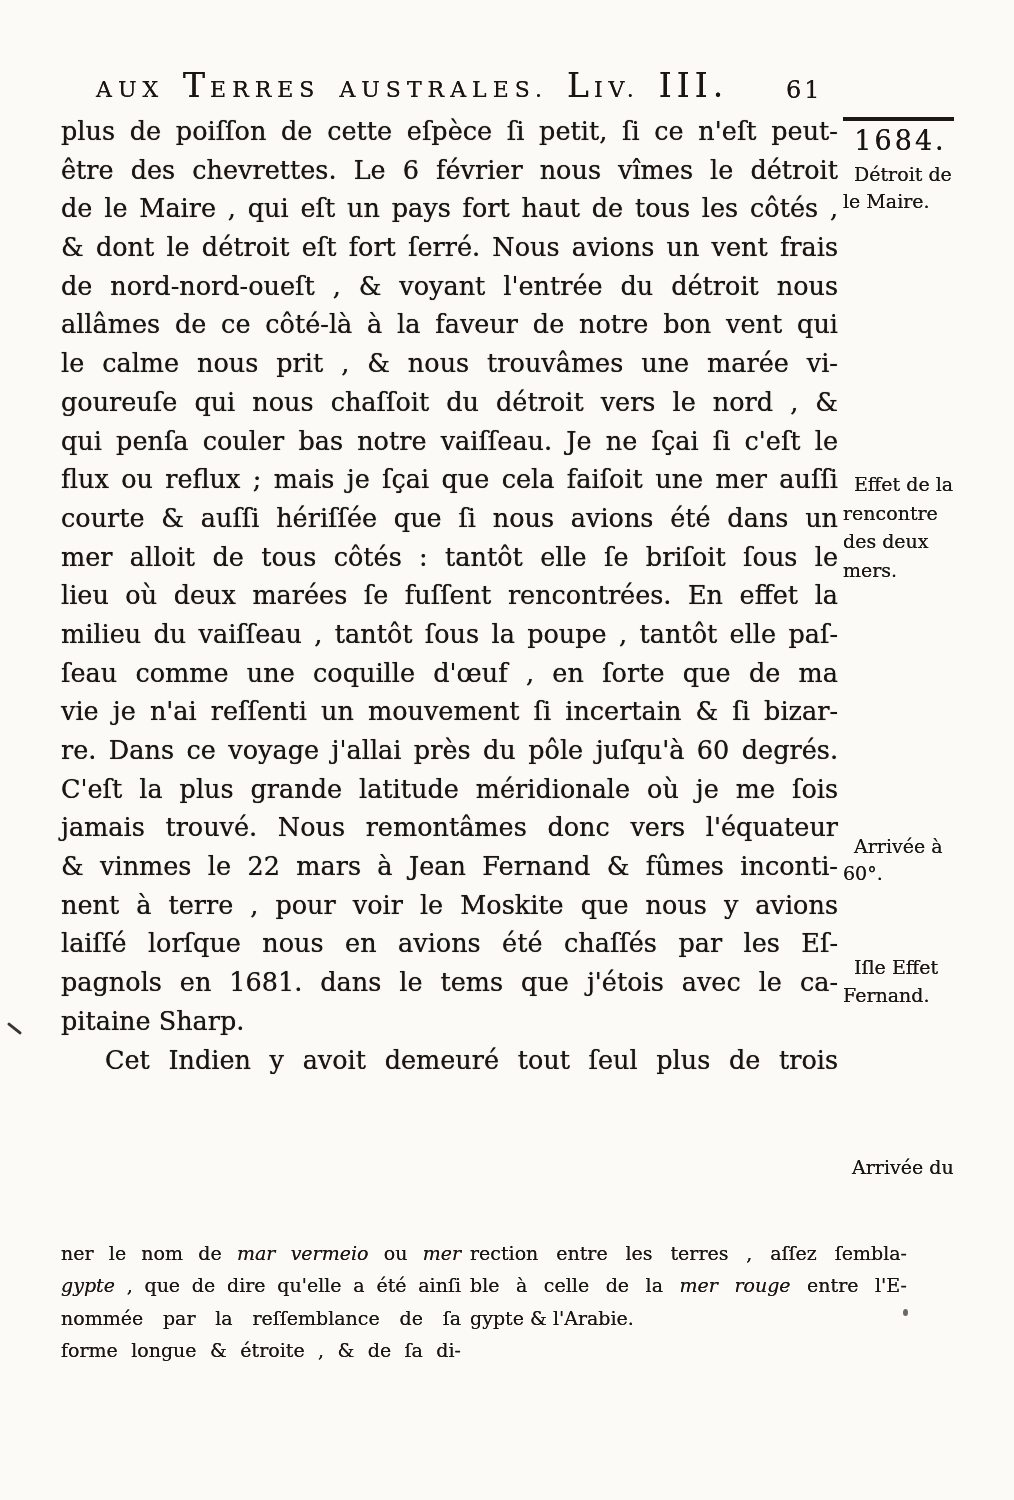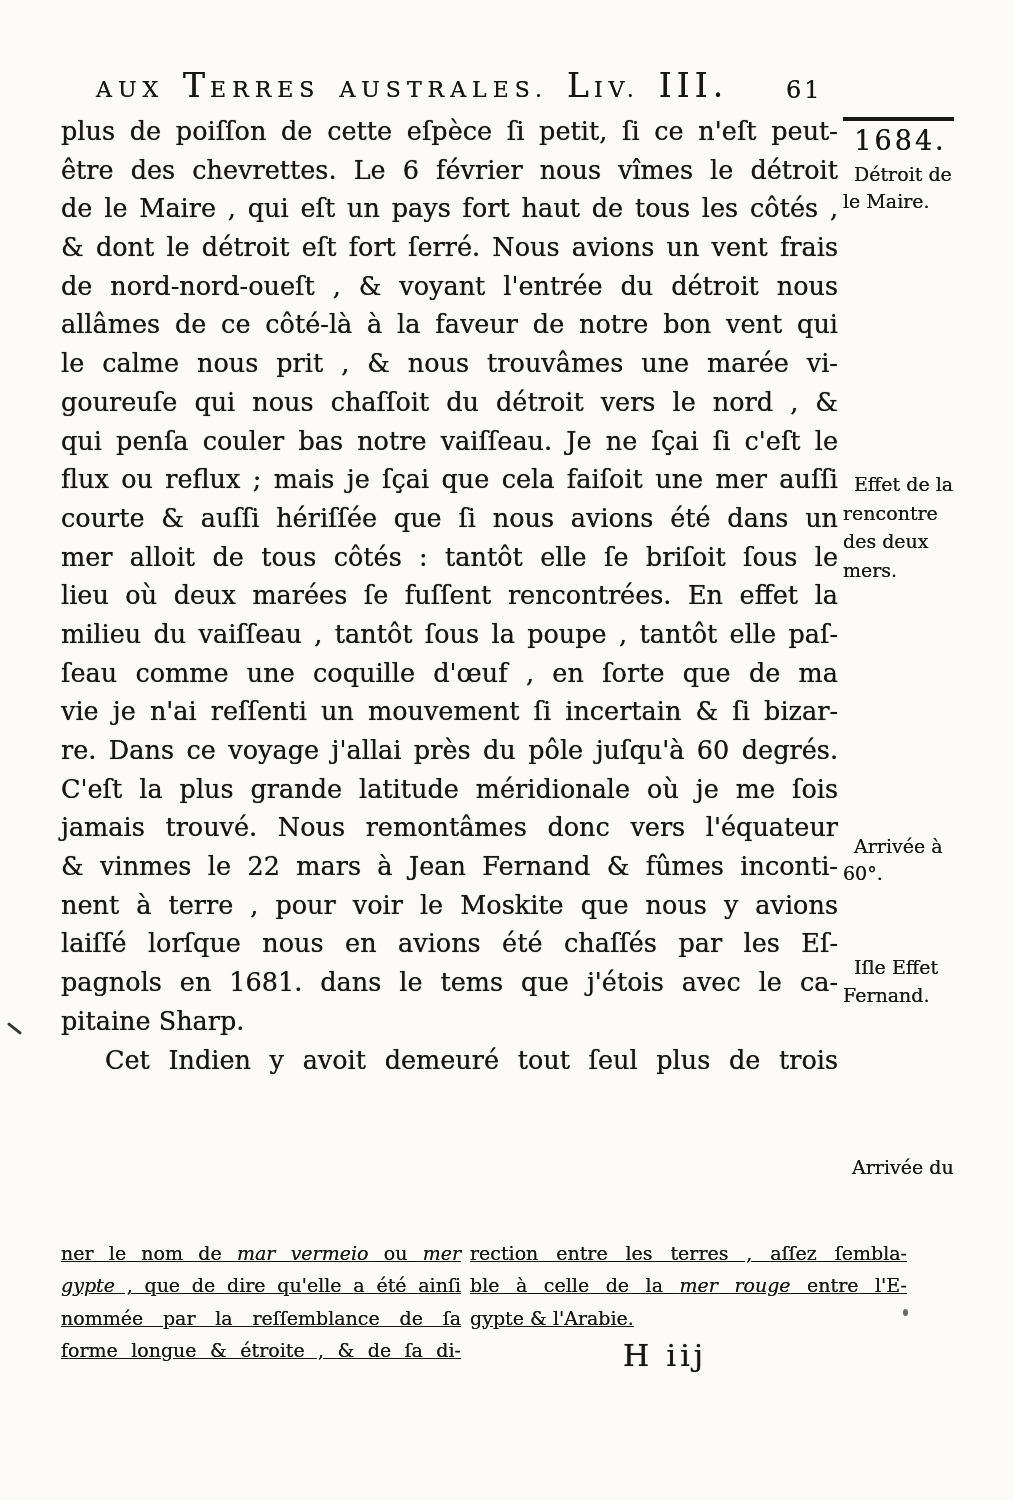--- a/index.html
+++ b/index.html
@@ -87,21 +87,20 @@
   .mn-isle     { top: 953px; line-height: 28px; }
   .mn-histoire { top: 1154px; }
   .mn-histoire .tline:first-child { padding-left: 9px; }
   
   .fn-col {
     position: absolute;
     top: 1237px;
     font-size: 19px;
     line-height: 32.3px;
     text-shadow: 0 0 0.5px rgba(24,21,18,.85);
-    text-decoration: underline;
   }
   .fn-left  { left: 61px;  width: 400px; }
   .fn-right { left: 470px; width: 437px; }
   .fn-col .tline {
     text-align: justify;
     text-align-last: justify;
   }
   .fn-col .tline.par-end { text-align-last: left; }
   .it { font-style: italic; }
   
@@ -196,18 +195,17 @@
       <div class="tline"><span class="it">gypte</span><span> , que de dire qu'elle a été ainſi</span></div>
       <div class="tline"><span>nommée par la reſſemblance de ſa</span></div>
       <div class="tline"><span>forme longue &amp; étroite , &amp; de ſa di-</span></div>
     </div>
   <div class="fn-col fn-right">
       <div class="tline"><span>rection entre les terres , aſſez ſembla-</span></div>
       <div class="tline"><span>ble à celle de la </span><span class="it">mer rouge</span><span> entre l'E-</span></div>
       <div class="tline par-end">gypte &amp; l'Arabie.</div>
     </div>
 
-  <div class="signature">H iij</div>
 
   <div class="artifact-slash"></div>
   <div class="artifact-dot-1"></div>
 
 </div>
 
 </body></html>

